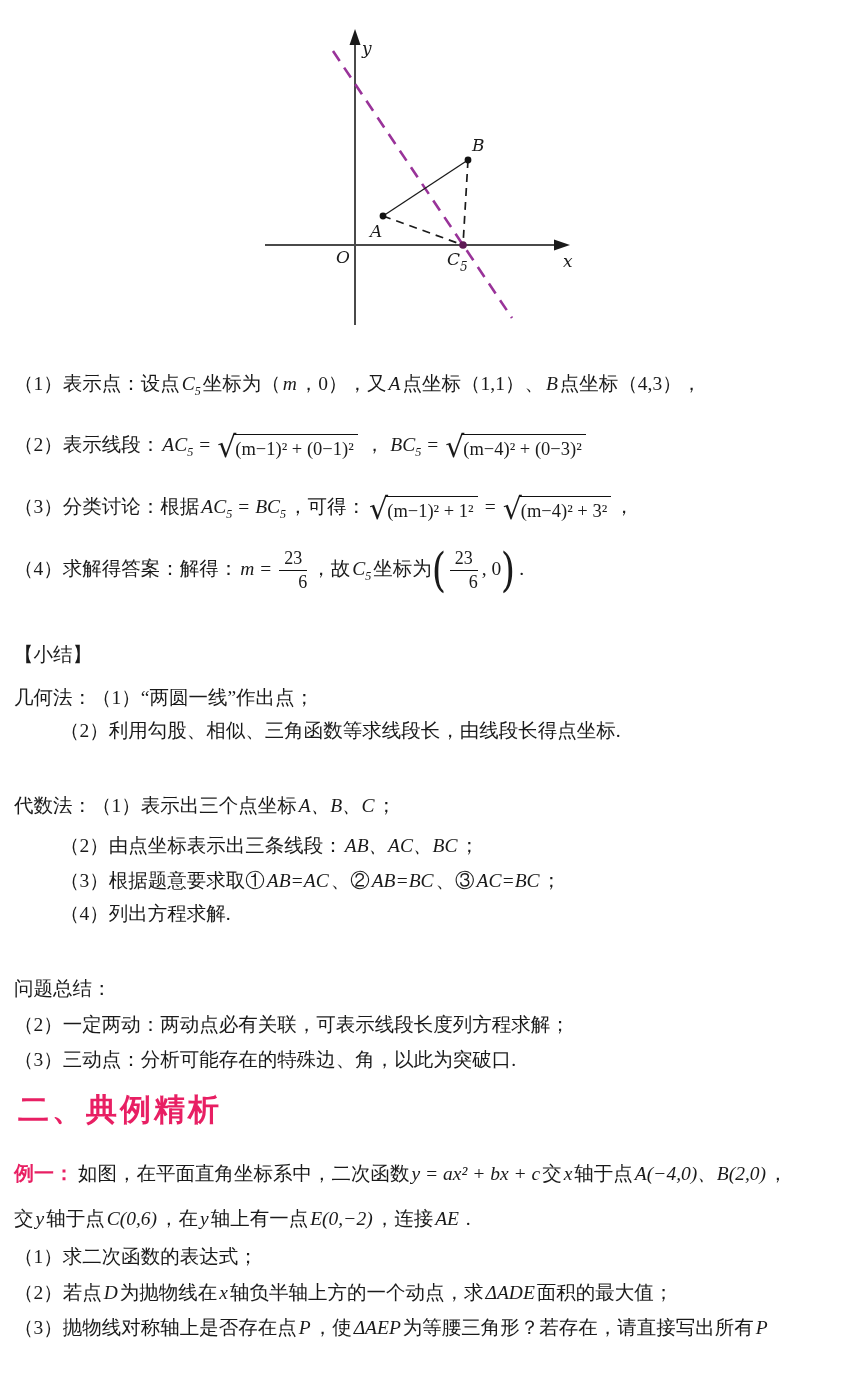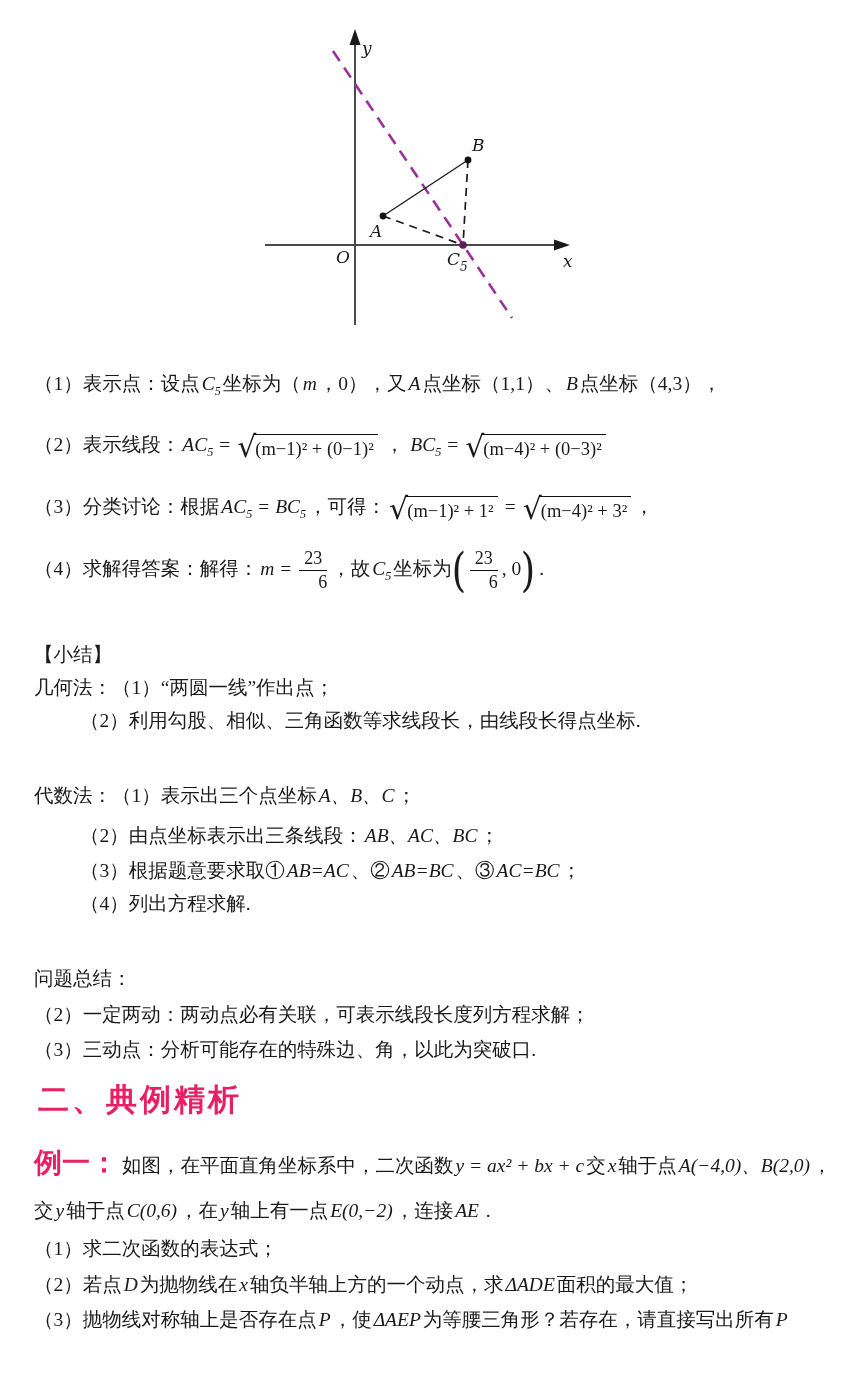--- a/index.html
+++ b/index.html
@@ -1,40 +1,40 @@
 <!DOCTYPE html>
 <html><head>
 <meta charset="utf-8">
 <style>
   html,body{margin:0;padding:0;background:#fff;}
   .page{position:relative;width:847px;height:1386px;background:#fff;overflow:hidden;
         font-family:"Liberation Serif","DejaVu Serif",serif;color:#1a1a1a;}
   .figure-wrap{position:absolute;left:250px;top:25px;width:330px;height:305px;}
   .flabel{font-family:"DejaVu Serif","Liberation Serif",serif;font-style:italic;font-size:17px;fill:#1a1a1a;}
   .flabel-sub{font-family:"DejaVu Serif","Liberation Serif",serif;font-style:italic;font-size:12px;fill:#1a1a1a;}
-  .textcol{position:absolute;left:0;top:363px;width:744px;display:flow-root;padding-left:20px;}
+  .textcol{position:absolute;left:0;top:363px;width:744px;display:flow-root;}
   .line{margin:0;padding-left:14px;font-size:19.5px;line-height:27px;white-space:nowrap;}
   .line.indent{padding-left:60px;}
   .v{font-style:italic;font-family:"Liberation Serif","DejaVu Serif",serif;padding:0 2px;}
   sub{font-size:12px;line-height:0;}
   .sqrt{display:inline-flex;align-items:flex-start;vertical-align:middle;margin:0 3px;}
   .rsign{font-family:"DejaVu Sans",sans-serif;font-size:30px;line-height:1;font-weight:400;}
   .rad{display:inline-block;border-top:1.6px solid #111;margin-left:-3px;margin-top:2px;
        padding:3px 4px 0 2px;font-size:18.5px;line-height:1.2;}
   .op{padding:0 4px;}
   .frac{display:inline-block;vertical-align:middle;text-align:right;font-size:18px;line-height:1.05;margin:0 4px;}
   .frac .num{display:block;border-bottom:1.5px solid #111;padding:0 5px 2px;}
   .frac .den{display:block;padding-top:2px;}
   .bigp{display:inline-block;font-size:46px;font-weight:400;vertical-align:middle;line-height:0.75;
         transform:scaleX(0.8);margin:0 -2px;font-family:"DejaVu Serif",serif;}
   .formula-line{line-height:40px;}
   .tall-line{line-height:56px;}
   .section-heading{margin:0;padding-left:18px;font-family:"Liberation Sans","DejaVu Sans",sans-serif;
         font-weight:bold;font-size:31px;line-height:42px;letter-spacing:3px;}
-  .example-label{font-family:"Liberation Sans","DejaVu Sans",sans-serif;font-weight:bold;font-size:28px;padding-right:4px;}
+  .example-label{font-family:"Liberation Sans","DejaVu Sans",sans-serif;font-weight:bold;font-size:20px;padding-right:4px;}
   .intro-line{line-height:32px;}
 </style>
 </head>
 <body>
 
 <div class="page">
 
   <div class="figure-wrap">
     <svg width="330" height="305" viewBox="0 0 330 305">
 
@@ -79,21 +79,21 @@
           <span class="rsign">√</span>
           <span class="rad">(m−1)² + 1²</span>
         </span><span class="op">=</span><span class="sqrt">
           <span class="rsign">√</span>
           <span class="rad">(m−4)² + 3²</span>
         </span><span>，</span></p>
 
     <p class="line tall-line" style="margin-top:14px"><span>（4）求解得答案：解得：</span><i class="v">m</i><span class="op">=</span><span class="frac"><span class="num">23</span><span class="den">6</span></span><span>，故</span><i class="v"><span>C</span><sub>5</sub></i><span>坐标为</span><span class="bigp">(</span><span class="frac"><span class="num">23</span><span class="den">6</span></span><span>, 0</span><span class="bigp">)</span><span class="op">.</span></p>
 
     <p class="line" style="margin-top:44px"><span>【小结】</span></p>
-    <p class="line" style="margin-top:6px"><span>几何法：</span><span>（1）“两圆一线”作出点；</span></p>
+    <p class="line" style="margin-top:16px"><span>几何法：</span><span>（1）“两圆一线”作出点；</span></p>
     <p class="line indent" style="margin-top:6px"><span>（2）利用勾股、相似、三角函数等求线段长，由线段长得点坐标.</span></p>
 
     <p class="line" style="margin-top:48px"><span>代数法：</span><span>（1）表示出三个点坐标</span><i class="v">A、B、C</i><span>；</span></p>
     <p class="line indent" style="margin-top:13px"><span>（2）由点坐标表示出三条线段：</span><i class="v">AB、AC、BC</i><span>；</span></p>
     <p class="line indent" style="margin-top:8px"><span>（3）根据题意要求取①</span><i class="v">AB=AC</i><span>、②</span><i class="v">AB=BC</i><span>、③</span><i class="v">AC=BC</i><span>；</span></p>
     <p class="line indent" style="margin-top:6px"><span>（4）列出方程求解.</span></p>
 
     <p class="line" style="margin-top:48px"><span>问题总结：</span></p>
     <p class="line" style="margin-top:9px"><span>（2）一定两动：两动点必有关联，可表示线段长度列方程求解；</span></p>
     <p class="line" style="margin-top:8px"><span>（3）三动点：分析可能存在的特殊边、角，以此为突破口.</span></p>

